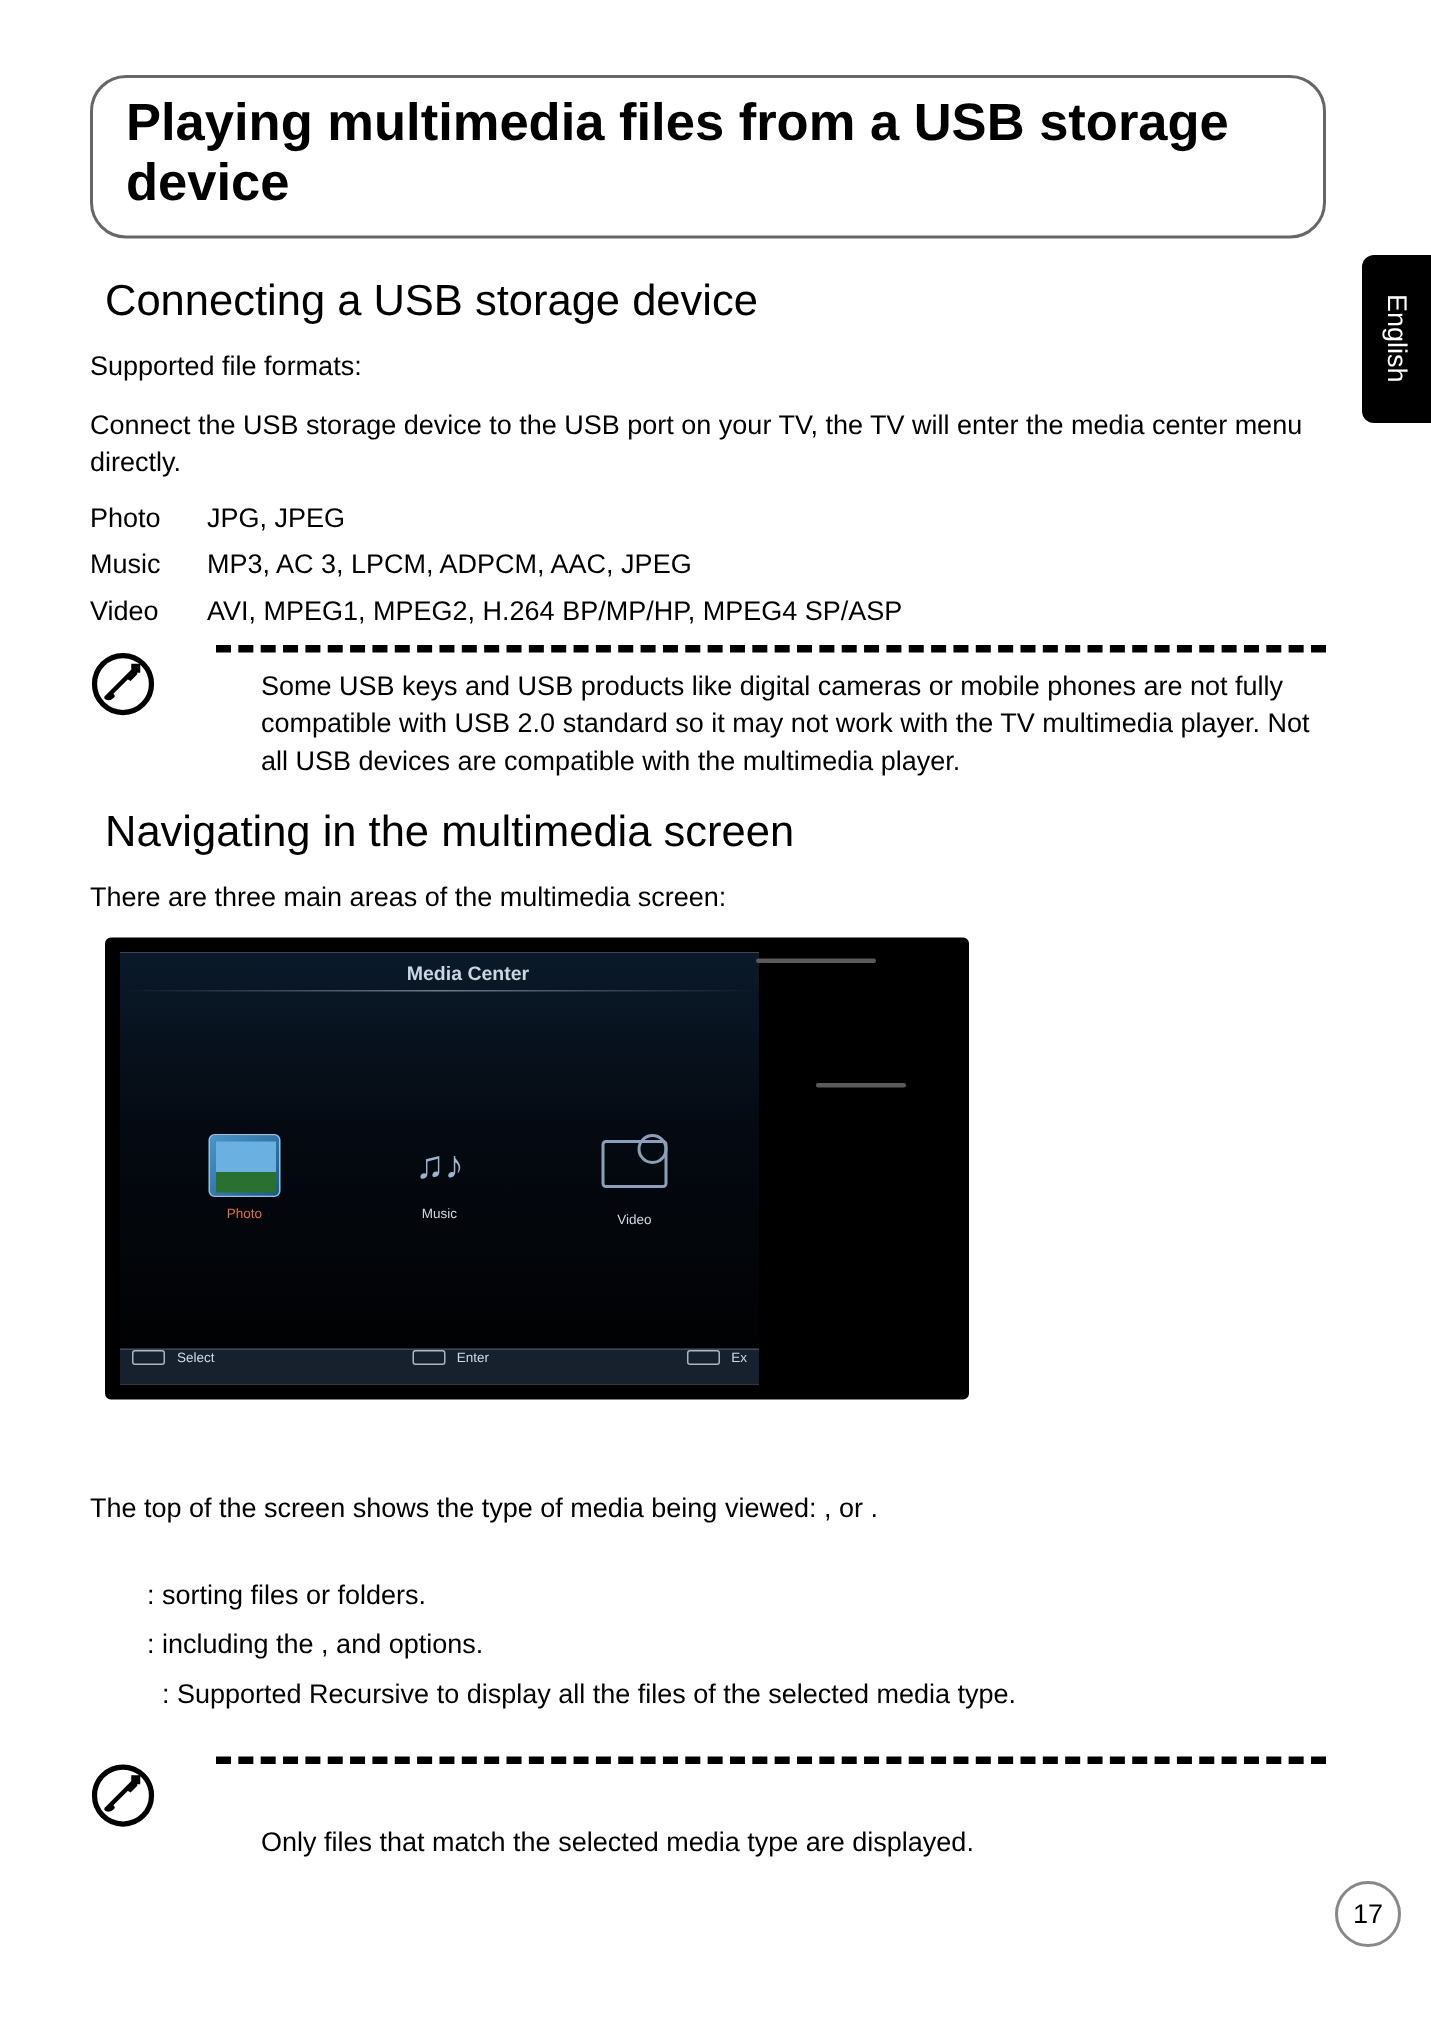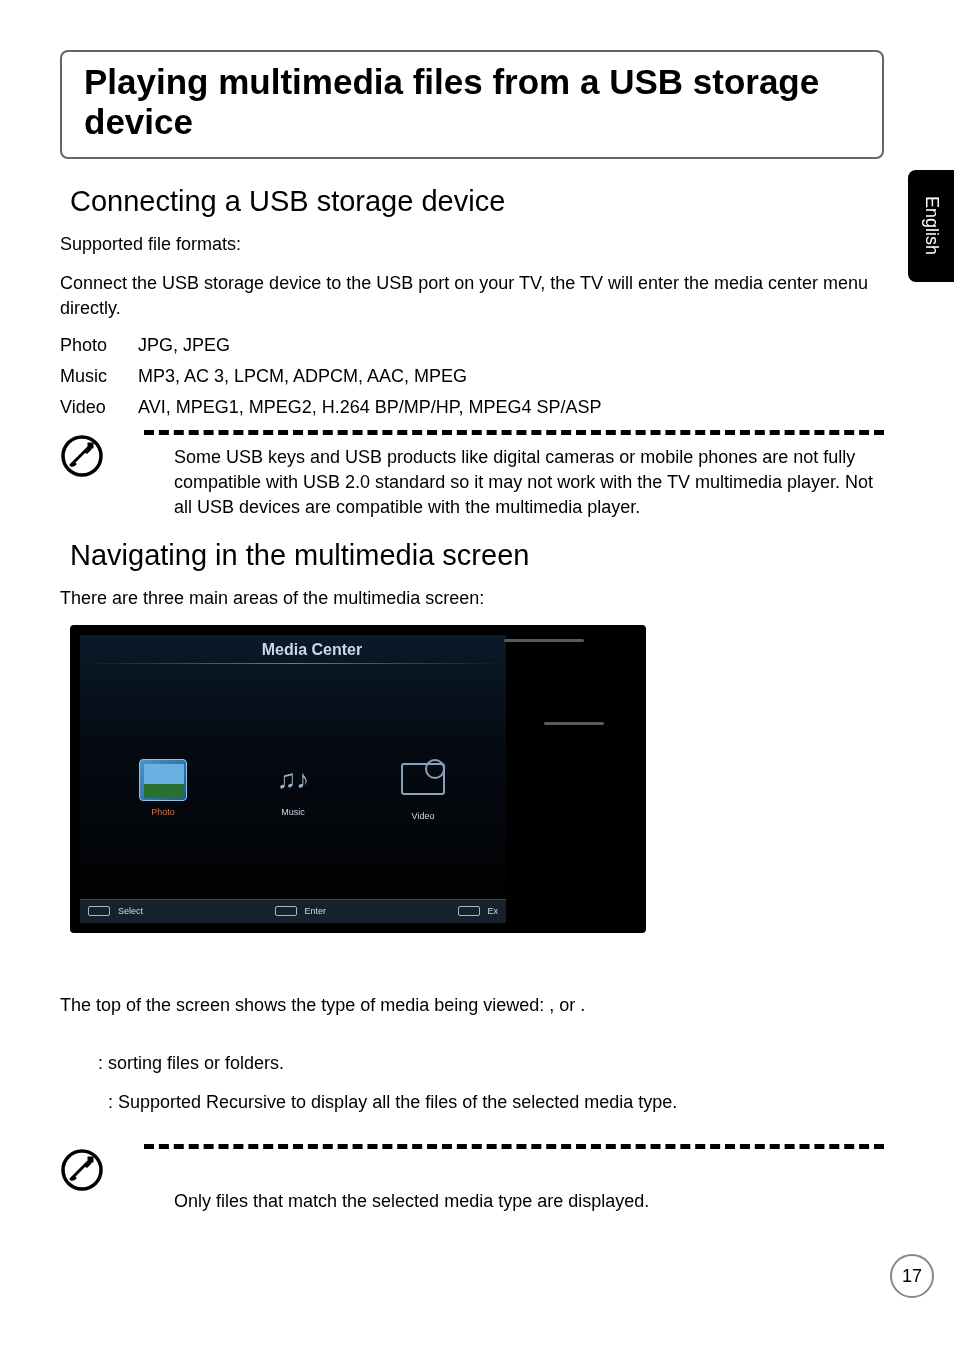--- a/index.html
+++ b/index.html
@@ -43,21 +43,21 @@
       height: 44px;
       border: 2px solid #888;
       border-radius: 50%;
       display: flex;
       align-items: center;
       justify-content: center;
       font-size: 18px;
     }
     .title-frame {
       border: 2px solid #666;
-      border-radius: 8px;
+      border-radius: 24px;
       padding: 10px 22px 14px 22px;
       margin-bottom: 26px;
     }
     h1 {
       font-size: 35px;
       font-weight: 600;
       line-height: 1.15;
     }
     h2 {
       font-size: 29px;
@@ -121,21 +121,21 @@
       background: linear-gradient(to bottom, #0a1a2a 0%, #050a12 40%, #000 100%);
       border: 10px solid #000;
       border-right: 140px solid #000;
       border-radius: 4px;
       position: relative;
       overflow: hidden;
     }
     .tv-title {
       color: #cbd6e2;
       text-align: center;
-      font-size: 16px;
+      font-size: 13px;
       font-weight: 600;
       padding-top: 6px;
       padding-left: 38px;
     }
     .tv-divider-top {
       height: 1px;
       background: linear-gradient(to right, transparent 0%, #6a7a90 50%, transparent 100%);
       margin-top: 4px;
     }
     .media-icons {
@@ -167,21 +167,21 @@
     .photo-label { color: #e07040; }
     .tv-footer {
       position: absolute;
       bottom: 0;
       left: 0;
       right: 0;
       height: 24px;
       background: rgba(25, 35, 50, 0.9);
       border-top: 1px solid #3a4a60;
       display: flex;
-      align-items: center;
+      align-items: flex-start;
       color: #d0d8e4;
       font-size: 9px;
       padding: 0 8px;
       gap: 8px;
     }
     .footer-key {
       display: inline-block;
       width: 22px;
       height: 10px;
       border: 1px solid #aab4c4;
@@ -261,21 +261,21 @@
   <p class="body">Supported file formats:</p>
 
   <p class="body">Connect the USB storage device to the USB port on your TV, the TV will enter the media center menu directly.</p>
 
   <div class="format-row">
     <div class="label">Photo</div>
     <div>JPG, JPEG</div>
   </div>
   <div class="format-row">
     <div class="label">Music</div>
-    <div>MP3, AC 3, LPCM, ADPCM, AAC, MPEG</div>
+    <div>MP3, AC 3, LPCM, ADPCM, AAC, JPEG</div>
   </div>
   <div class="format-row">
     <div class="label">Video</div>
     <div>AVI, MPEG1, MPEG2, H.264 BP/MP/HP, MPEG4 SP/ASP</div>
   </div>
 
   <div class="note-block">
     <div class="note-icon">
       <svg viewBox="0 0 44 44" width="44" height="44">
         <circle cx="22" cy="22" r="19" fill="none" stroke="#000" stroke-width="3.5"></circle>
@@ -334,20 +334,21 @@
       <div class="speaker-line"></div>
       <div class="speaker-line" style="width:60px; margin-left:auto; margin-right:-20px;"></div>
     </div>
   </div>
 
   <p class="body">The top of the screen shows the type of media being viewed:          ,          or          .</p>
   <div style="height:18px"></div>
 
   <p class="bullet-item">: sorting files or folders.</p>
   <div class="spacer-sm"></div>
+  <p class="bullet-item">: including the          ,          and             options.</p>
   <div class="spacer-sm"></div>
   <p class="bullet-item indent2">: Supported Recursive to display all the files of the selected media type.</p>
 
   <div style="height:16px"></div>
 
   <div class="note-block">
     <div class="note-icon">
       <svg viewBox="0 0 44 44" width="44" height="44">
         <circle cx="22" cy="22" r="19" fill="none" stroke="#000" stroke-width="3.5"></circle>
         <path d="M 12 30 L 29 13 L 29 10 L 32 10 L 32 13 L 29 13 M 28 14 L 26 19 L 30 15" fill="none" stroke="#000" stroke-width="3" stroke-linecap="round"></path>

